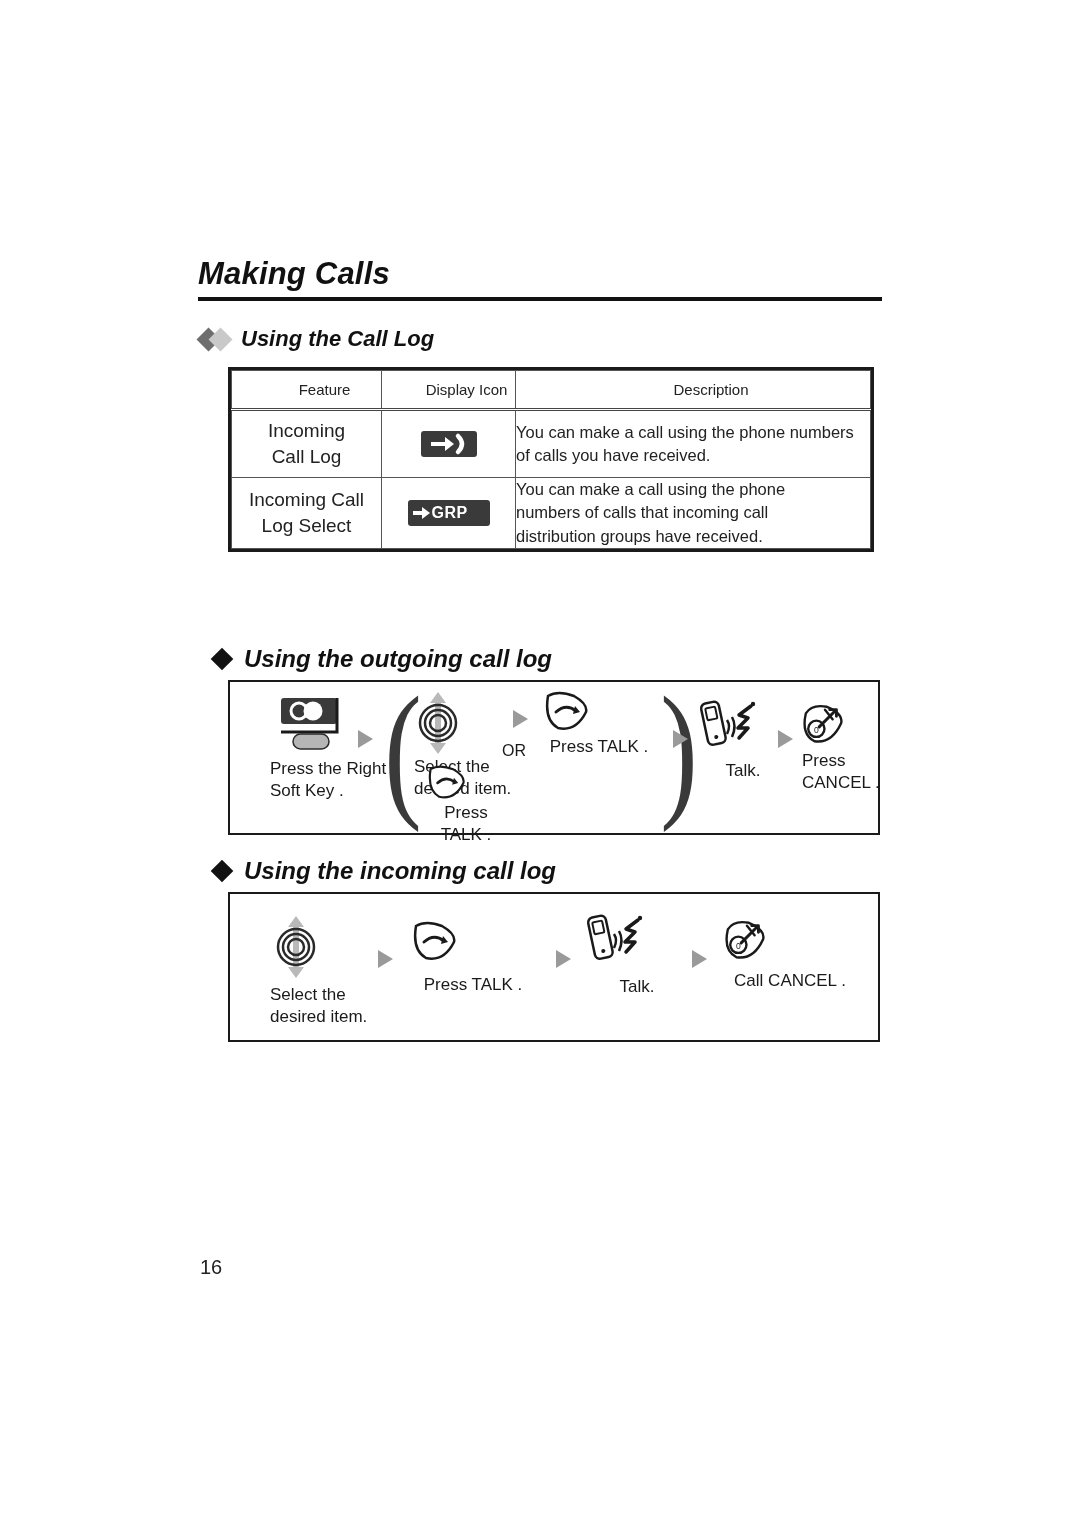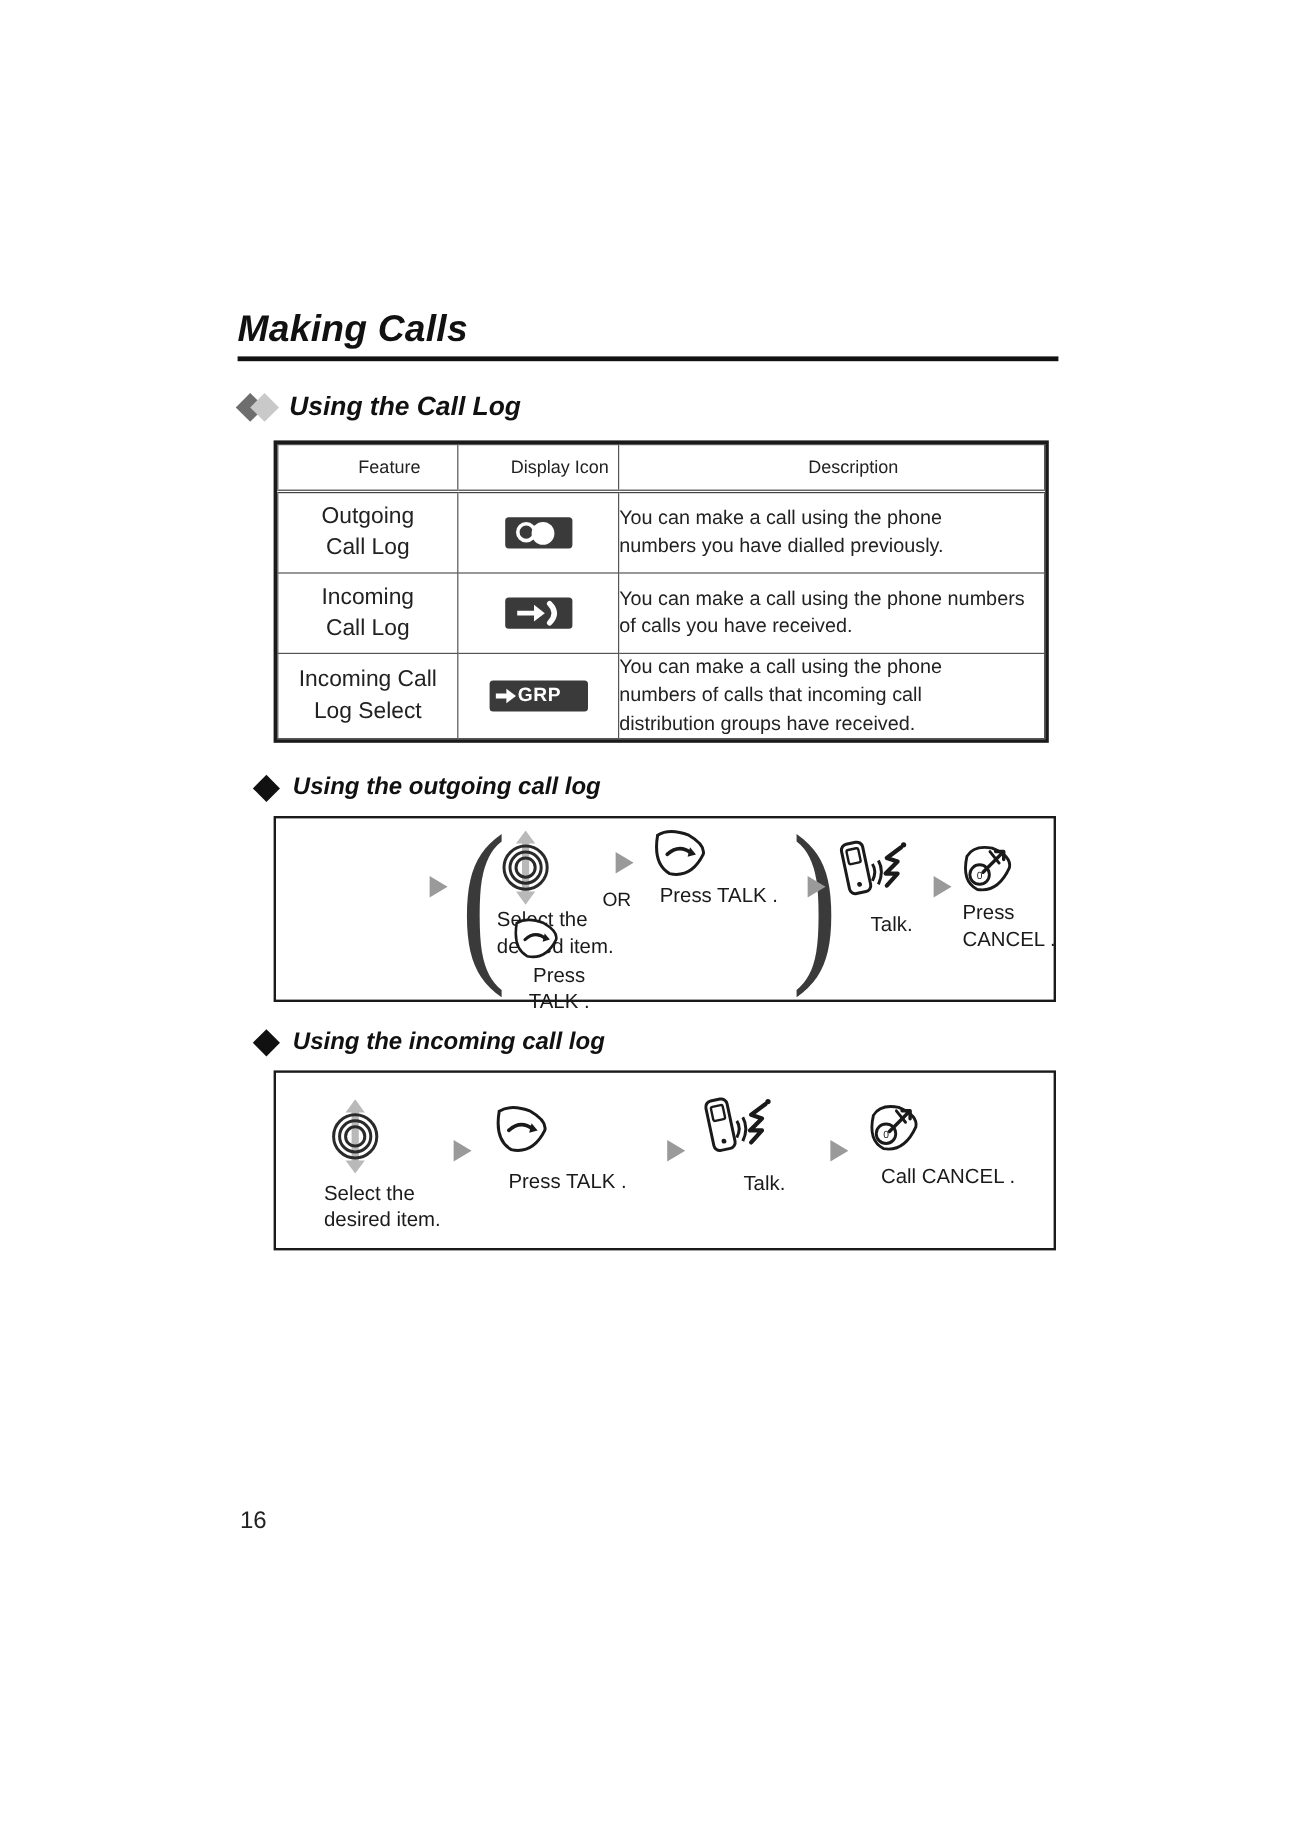--- a/index.html
+++ b/index.html
@@ -180,21 +180,21 @@
     display: flex;
     align-items: center;
   }
   .subhead .dia-solid {
     width: 16px; height: 16px;
     background: #111;
     transform: rotate(45deg);
     display: inline-block;
   }
   .subhead .label {
-    font-size: 20px;
+    font-size: 24px;
     font-weight: bold;
     font-style: italic;
     margin-left: 14px;
     color: #111;
   }
 
   
   .flowbox {
     position: absolute;
     border: 2px solid #1a1a1a;
@@ -268,36 +268,20 @@
       </colgroup>
       <thead>
         <tr>
           <th>Feature</th>
           <th>Display Icon</th>
           <th>Description</th>
         </tr>
       </thead>
       <tbody>
 
-        <tr class="row-tall">
-          <td class="feature">
-            <div>Outgoing</div>
-            <div>Call Log</div>
-          </td>
-          <td class="icon-cell">
-            <span class="disp-icon disp-outgoing">
-              <span class="c-open"></span>
-              <span class="c-fill"></span>
-            </span>
-          </td>
-          <td class="desc">
-            <div>You can make a call using the phone</div>
-            <div>numbers you have dialled previously.</div>
-          </td>
-        </tr>
 
         <tr class="row-tall">
           <td class="feature">
             <div>Incoming</div>
             <div>Call Log</div>
           </td>
           <td class="icon-cell">
             <span class="disp-icon disp-incoming">
               <svg width="56" height="26" viewBox="0 0 56 26" aria-hidden="true">
                 <path d="M10 13 L27 13" stroke="#fff" stroke-width="4" stroke-linecap="butt"></path>
@@ -338,20 +322,35 @@
     </table>
   </div>
 
   <div class="subhead" style="left:214px; top:645px;">
     <span class="dia-solid"></span>
     <span class="label">Using the outgoing call log</span>
   </div>
 
   <div class="flowbox" style="left:228px; top:680px; width:652px; height:155px;">
 
+    <div class="abs" style="left:38px; top:14px; width:140px;">
+      <div style="text-align:center;">
+        <svg width="84" height="56" viewBox="0 0 84 56" aria-hidden="true">
+          <rect x="13" y="2" width="56" height="26" rx="3" fill="#3a3a3a"></rect>
+          <circle cx="31" cy="15" r="8" fill="none" stroke="#fff" stroke-width="3"></circle>
+          <circle cx="45" cy="15" r="9.5" fill="#fff"></circle>
+          <path d="M69 2 L69 36 L13 36" stroke="#1a1a1a" stroke-width="3" fill="none"></path>
+          <rect x="25" y="38" width="36" height="15" rx="7.5" fill="#b5b5b5" stroke="#2a2a2a" stroke-width="1.5"></rect>
+        </svg>
+      </div>
+      <div class="cap cap-left" style="margin-top:6px; padding-left:2px;">
+        <div>Press the Right</div>
+        <div>Soft Key .</div>
+      </div>
+    </div>
 
     <div class="abs" style="left:128px; top:48px;"><span class="tri"></span></div>
 
     <div class="paren" style="left:148px; top:-8px;">(</div>
     <div class="paren" style="left:424px; top:-8px;">)</div>
 
     <div class="abs" style="left:180px; top:10px; width:110px;">
       <div style="text-align:center;">
         <svg width="56" height="62" viewBox="0 0 56 62" aria-hidden="true">
           <path d="M28 0 L36 11 L31 11 L31 51 L36 51 L28 62 L20 51 L25 51 L25 11 L20 11 Z" fill="#b9b9b9"></path>

